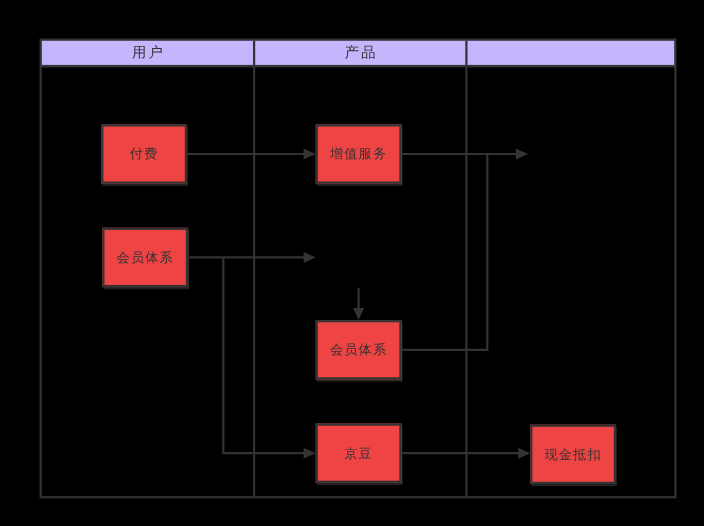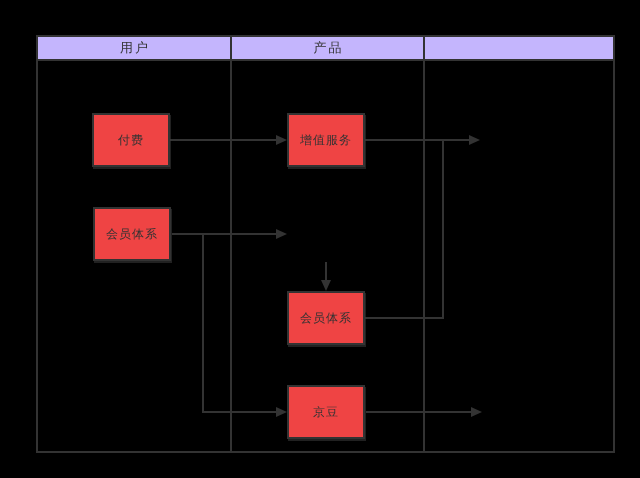--- a/index.html
+++ b/index.html
@@ -141,14 +141,15 @@
 
     <line class="wire" x1="366" y1="412" x2="472" y2="412"></line>
     <polygon class="head" points="482,412 471,407 471,417"></polygon>
   </svg>
 
   <div class="node pay">付费</div>
   <div class="node specific">会员体系</div>
   <div class="node value-added">增值服务</div>
   <div class="node membership">会员体系</div>
   <div class="node jingdou">京豆</div>
+  <div class="node cash">现金抵扣</div>
 
 </div>
 
 </body></html>

